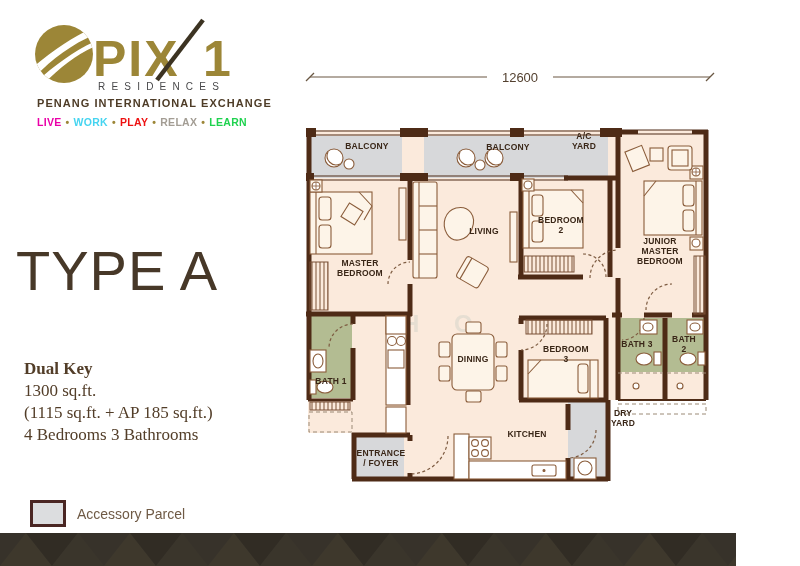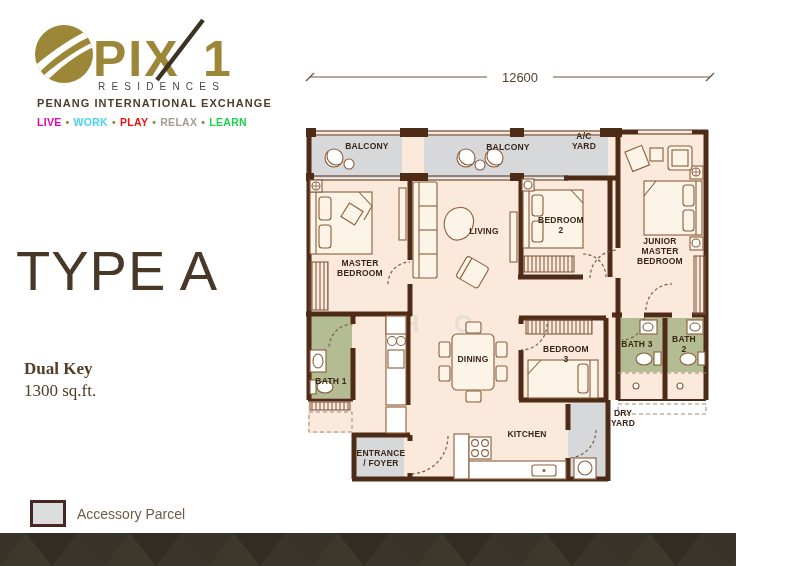--- a/index.html
+++ b/index.html
@@ -49,20 +49,22 @@
   <div class="abs residences" style="left:98px;top:81px;">RESIDENCES</div>
   <div class="abs pie-sub" style="left:37px;top:97px;">PENANG INTERNATIONAL EXCHANGE</div>
   <div class="abs tagline" style="left:37px;top:116px;">
     <span class="tg-live">LIVE</span><span class="dot">•</span><span class="tg-work">WORK</span><span class="dot">•</span><span class="tg-play">PLAY</span><span class="dot">•</span><span class="tg-relax">RELAX</span><span class="dot">•</span><span class="tg-learn">LEARN</span>
   </div>
 
   <div class="abs type-title" style="left:16px;top:238px;">TYPE A</div>
   <div class="abs detail" style="left:24px;top:358px;font-family:Liberation Serif, serif;">
     <div class="b">Dual Key</div>
     <div>1300 sq.ft.</div>
+    <div>(1115 sq.ft. + AP 185 sq.ft.)</div>
+    <div>4 Bedrooms 3 Bathrooms</div>
   </div>
 
   <svg class="abs" style="left:0;top:0;" width="800" height="566">
     <g stroke="#6a5743" stroke-width="1.2" fill="none">
       <line x1="310" y1="77" x2="487" y2="77"></line>
         <line x1="553" y1="77" x2="710" y2="77"></line>
       <line x1="306" y1="81" x2="314" y2="73"></line>
         <line x1="706" y1="81" x2="714" y2="73"></line>
       <line x1="757" y1="136" x2="757" y2="276"></line>
         <line x1="757" y1="336" x2="757" y2="477"></line>

